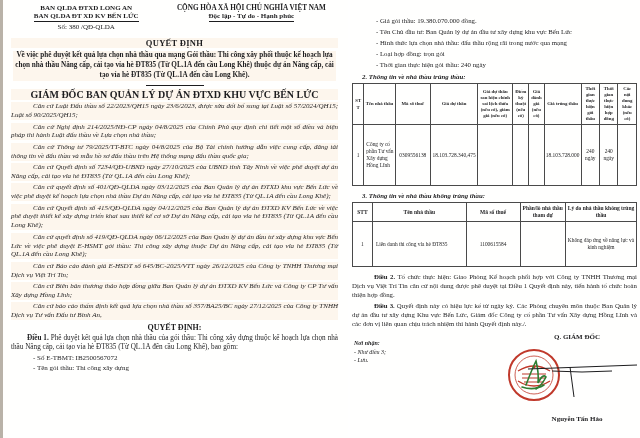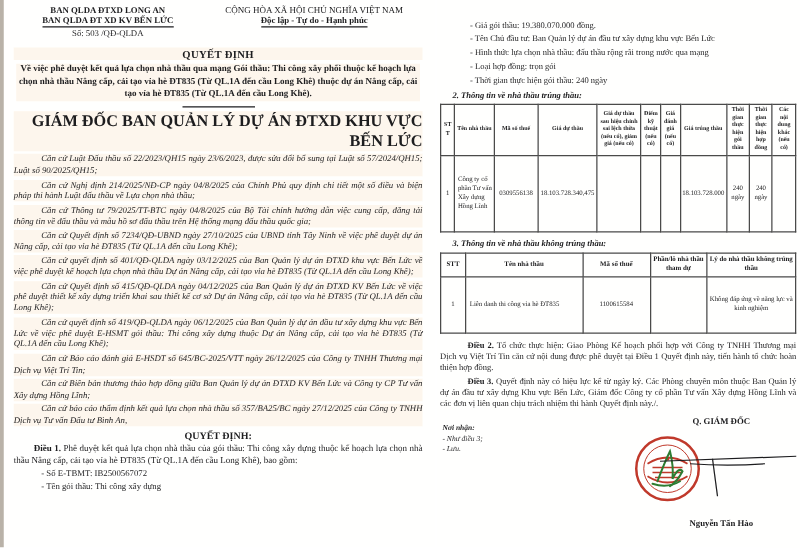--- a/index.html
+++ b/index.html
@@ -14,30 +14,30 @@
   #page-right{left:350px;width:290px;height:438px;box-sizing:border-box;padding:16px 3px 0 2px;}
 
   
   .hdr{display:flex;justify-content:space-between;}
   .hdr-left{width:46%;text-align:center;}
   .hdr-right{width:53%;text-align:center;}
   .org1{font-size:7px;font-weight:bold;}
   .org2{font-size:7px;font-weight:bold;}
   .org2 span{border-bottom:0.8px solid #1d1d1f;padding-bottom:1px;}
   .docno{font-size:7px;margin-top:3px;}
-  .nat1{font-size:7.2px;font-weight:normal;}
+  .nat1{font-size:7.2px;font-weight:bold;}
   .motto{font-size:7px;font-weight:bold;}
   .motto span{border-bottom:0.9px solid #1d1d1f;padding-bottom:1px;}
   .dateline{font-size:7px;font-style:italic;margin-top:3px;}
 
   .tinted{background:rgba(251,238,222,0.55);}
   .doc-title{text-align:center;font-weight:bold;font-size:8.5px;margin-top:7px;letter-spacing:0.3px;}
   .doc-subtitle{text-align:center;font-weight:bold;font-size:7.2px;line-height:1.38;margin:3px 2px 0 2px;}
   .rule{width:58px;border-top:1px solid #1d1d1f;margin:4px auto 3px auto;}
-  .authority{text-align:right;font-weight:bold;font-size:13px;margin-bottom:2px;}
+  .authority{text-align:center;font-weight:bold;font-size:10px;margin-bottom:2px;}
 
   .recital{font-size:7px;font-style:italic;line-height:1.27;text-align:justify;text-indent:22px;margin:2.5px 0;}
   .decision-head{text-align:center;font-weight:bold;font-size:8px;margin:3px 0 2px 0;}
   .article{font-size:7.2px;line-height:1.3;text-align:justify;text-indent:16px;margin:1px 0;}
   .article b{font-weight:bold;}
   .sec-head{font-size:7px;font-weight:bold;font-style:italic;margin:2px 0 1px 22px;}
   .sec-item{font-size:7px;margin:1.5px 0 1.5px 22px;}
 
   
   .pkg-item{font-size:6.8px;line-height:1.6;margin-left:24px;}
@@ -62,21 +62,21 @@
   .signer-name{position:absolute;left:160px;top:82px;width:130px;text-align:center;font-weight:bold;font-size:7px;}
 </style>
 </head>
 <body>
 
 <div class="page" id="page-left">
   <div class="hdr">
     <div class="hdr-left">
       <div class="org1">BAN QLDA ĐTXD LONG AN</div>
       <div class="org2"><span>BAN QLDA ĐT XD KV BẾN LỨC</span></div>
-      <div class="docno">Số: 503  /QĐ-QLDA</div>
+      <div class="docno">Số: 380  /QĐ-QLDA</div>
     </div>
     <div class="hdr-right">
       <div class="nat1"><span>CỘNG HÒA XÃ HỘI CHỦ NGHĨA VIỆT NAM</span></div>
       <div class="motto"><span>Độc lập - Tự do - Hạnh phúc</span></div>
     </div>
   </div>
 
   <div class="doc-title tinted">QUYẾT ĐỊNH</div>
   <div class="doc-subtitle tinted">Về việc phê duyệt kết quả lựa chọn nhà thầu qua mạng Gói thầu: Thi công xây phối thuộc kế hoạch lựa chọn nhà thầu Nâng cấp, cải tạo vỉa hè ĐT835 (Từ QL.1A đến cầu Long Khê) thuộc dự án Nâng cấp, cải tạo vỉa hè ĐT835 (Từ QL.1A đến cầu Long Khê).</div>
   <div class="rule"></div>

